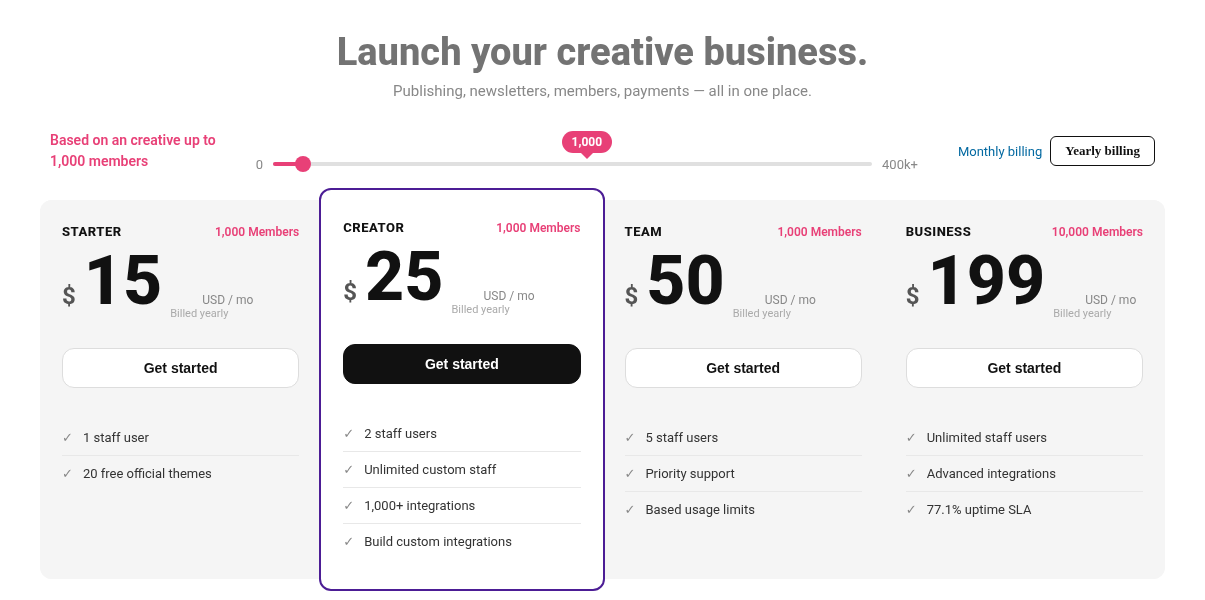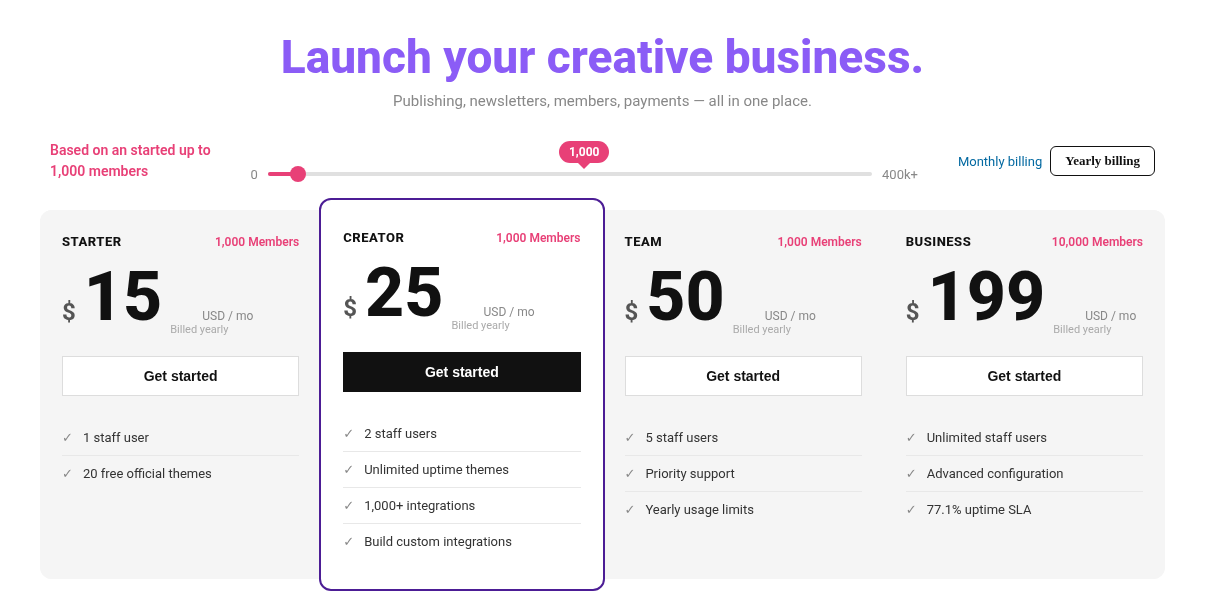--- a/index.html
+++ b/index.html
@@ -11,23 +11,23 @@
     .page-wrapper {
       max-width: 1205px;
       margin: 0 auto;
       padding: 30px 40px 20px;
     }
     .hero {
       text-align: center;
       margin-bottom: 30px;
     }
     .hero-title {
-      font-size: 46px;
+      font-size: 38px;
       font-weight: 800;
-      color: #8b5cf6;
+      color: #737373;
       margin-bottom: 8px;
     }
     .hero-subtitle {
       font-size: 15px;
       color: #888;
     }
     .controls-row {
       display: flex;
       align-items: center;
       justify-content: space-between;
@@ -151,21 +151,21 @@
     .plan-card:first-child {
       border-radius: 12px 0 0 12px;
     }
     .plan-card:last-child {
       border-radius: 0 12px 12px 0;
     }
     .plan-header {
       display: flex;
       justify-content: space-between;
       align-items: center;
-      margin-bottom: 14px;
+      margin-bottom: 8px;
     }
     .plan-name {
       font-size: 13px;
       font-weight: 800;
       color: #111;
       text-transform: uppercase;
       letter-spacing: 0.5px;
     }
     .plan-members {
       font-size: 12px;
@@ -198,25 +198,25 @@
       color: #888;
       margin-left: 32px;
     }
     .plan-price-billing {
       font-size: 11px;
       color: #aaa;
     }
     .plan-cta {
       width: 100%;
       padding: 11px;
-      border-radius: 0;
+      border-radius: 12px;
       font-size: 14px;
       font-weight: 600;
       cursor: pointer;
-      margin: 16px 0;
+      margin: 24px 0;
       border: 1.5px solid #ddd;
       background: #fff;
       color: #111;
     }
     .plan-cta.dark {
       background: #111;
       color: #fff;
       border-color: #111;
     }
     .plan-features {
@@ -247,21 +247,21 @@
 <div class="page-wrapper">
 
   <div class="hero">
     <h1 class="hero-title">Launch your creative business.</h1>
     <p class="hero-subtitle">Publishing, newsletters, members, payments — all in one place.</p>
   </div>
 
   <div class="controls-row">
 
     <div class="audience-label">
-      <span>Based on an started up to</span><br>
+      <span>Based on an creative up to</span><br>
       <span style="color:#e84077;font-weight:600;">1,000</span>
       <span>members</span>
     </div>
 
     <div class="slider-section">
       <div class="slider-bubble">1,000</div>
       <div class="slider-track-row">
         <span class="slider-label">0</span>
         <div class="slider-track">
           <div class="slider-fill"></div>
@@ -322,21 +322,21 @@
       <button class="plan-cta dark">Get started</button>
       <ul class="plan-features">
 
       <li>
         <span class="check-icon">✓</span>
         <span>2 staff users</span>
       </li>
 
       <li>
         <span class="check-icon">✓</span>
-        <span>Unlimited uptime themes</span>
+        <span>Unlimited custom staff</span>
       </li>
 
       <li>
         <span class="check-icon">✓</span>
         <span>1,000+ integrations</span>
       </li>
 
       <li>
         <span class="check-icon">✓</span>
         <span>Build custom integrations</span>
@@ -365,21 +365,21 @@
         <span>5 staff users</span>
       </li>
 
       <li>
         <span class="check-icon">✓</span>
         <span>Priority support</span>
       </li>
 
       <li>
         <span class="check-icon">✓</span>
-        <span>Yearly usage limits</span>
+        <span>Based usage limits</span>
       </li>
 
       </ul>
     </div>
       <div class="plan-card">
       <div class="plan-header">
         <span class="plan-name">BUSINESS</span>
         <span class="plan-members">10,000 Members</span>
       </div>
       <div class="plan-price-row">
@@ -393,21 +393,21 @@
       <button class="plan-cta">Get started</button>
       <ul class="plan-features">
 
       <li>
         <span class="check-icon">✓</span>
         <span>Unlimited staff users</span>
       </li>
 
       <li>
         <span class="check-icon">✓</span>
-        <span>Advanced configuration</span>
+        <span>Advanced integrations</span>
       </li>
 
       <li>
         <span class="check-icon">✓</span>
         <span>77.1% uptime SLA</span>
       </li>
 
       </ul>
     </div>
     </div>

